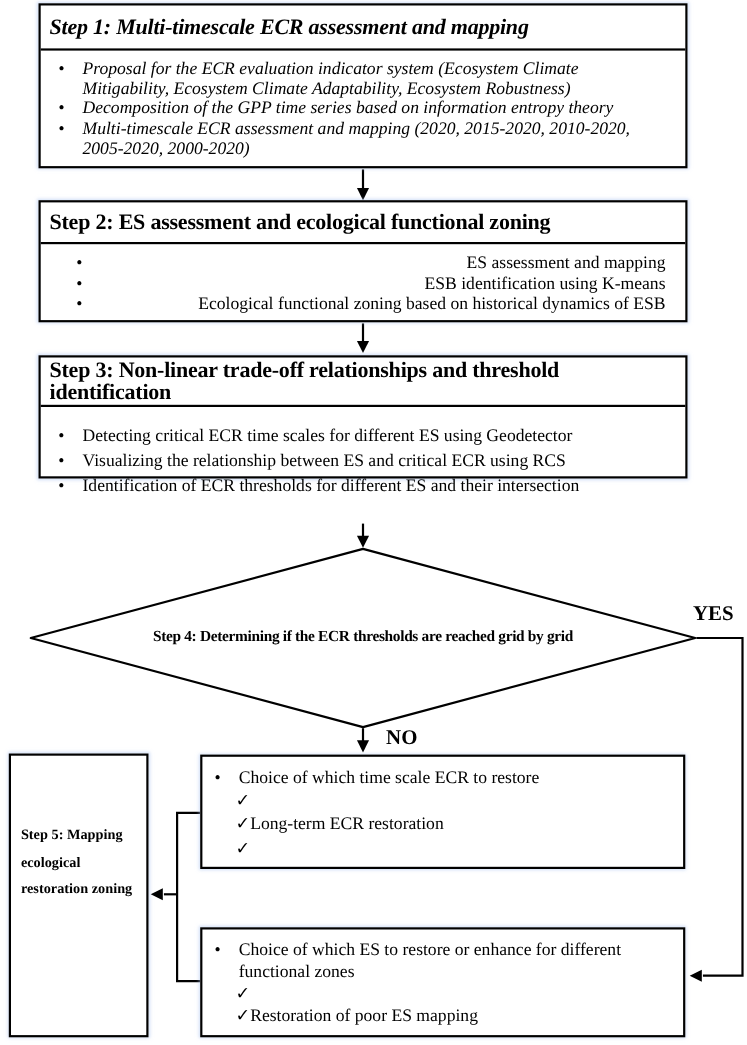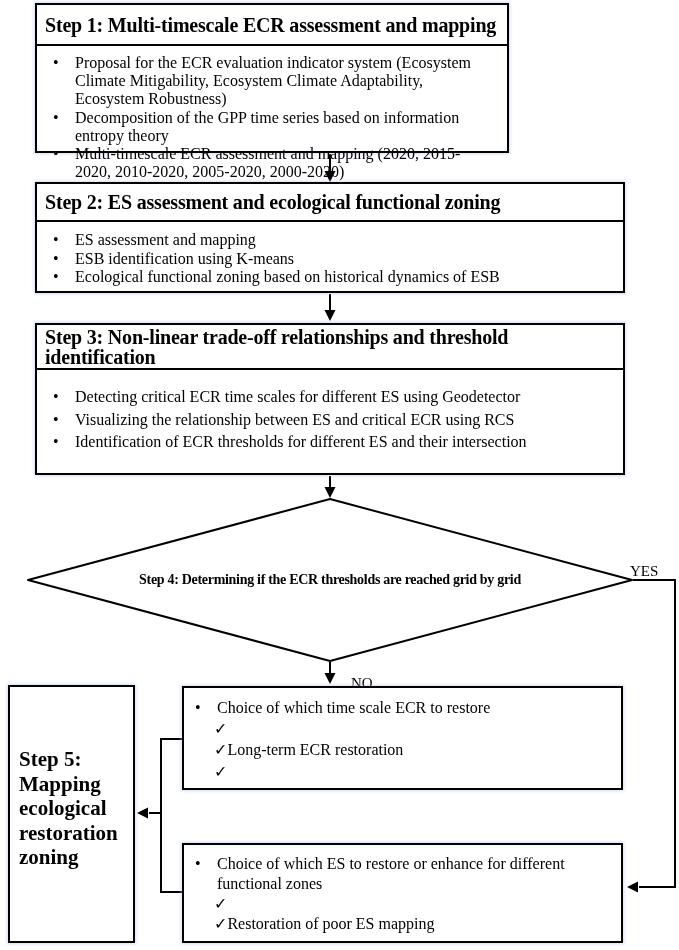--- a/index.html
+++ b/index.html
@@ -21,53 +21,53 @@
     display:flex; align-items:center; padding-left:8px;
     letter-spacing:-0.2px;
   }
   .body { box-sizing:border-box; font-size:16px; }
   .row { display:flex; }
   .g { flex:none; width:22px; }
   .t { flex:1; }
   .check-row { display:flex; }
   .cg { flex:none; }
 
-  #step1 { left:35px; top:3px;  width:474px; height:150px; }
+  #step1 { left:35px; top:3px;  width:590px; height:150px;font-style:italic; }
   #step1 header { height:41px; }
   #step1 .body { padding:8px 18px 0 16px; line-height:18.2px; }
 
-  #step2 { left:35px; top:182px; width:590px; height:111px; }
+  #step2 { left:35px; top:182px; width:590px; height:111px;text-align:right; }
   #step2 header { height:38px; }
   #step2 .body { padding:9px 18px 0 16px; line-height:18.6px; }
 
-  #step3 { left:35px; top:323px; width:590px; height:152px; }
+  #step3 { left:35px; top:323px; width:590px; height:112px; }
   #step3 header { height:45px; }
   #step3 .body { padding:16px 18px 0 16px; line-height:22.5px; }
 
   #restore-timescale { left:182px; top:686px; width:441px; height:104px; }
   #restore-timescale .body { padding:9px 10px 0 11px; line-height:21.2px; }
   #restore-timescale .check-row { padding-left:19px; }
 
   #restore-es { left:182px; top:843px; width:441px; height:100px; }
   #restore-es .body { padding:9px 14px 0 11px; line-height:20px; }
   #restore-es .check-row { padding-left:19px; }
 
   #step5 { left:8px; top:685px; width:127px; height:258px; }
   .step5-text {
     box-sizing:border-box; padding:60px 8px 0 9px;
-    font-weight:bold; font-size:21px; line-height:24.5px;
+    font-weight:bold; font-size:13px; line-height:24.5px;
   }
 
   .diamond-label {
     position:absolute; left:40px; top:569px; width:580px;
     text-align:center; font-weight:bold; font-size:14px;
     letter-spacing:-0.3px; line-height:22px;
   }
   .branch-label {
-    position:absolute; font-weight:normal; font-size:15px; line-height:20px;margin-top:12px;
+    position:absolute; font-weight:bold; font-size:19px; line-height:20px;
   }
   #yes-label { left:630px; top:549px; }
   #no-label  { left:351px; top:661px; }
 </style>
 </head>
 <body>
 
 <div class="canvas">
 
   <svg class="wires" viewBox="0 0 679 950">

